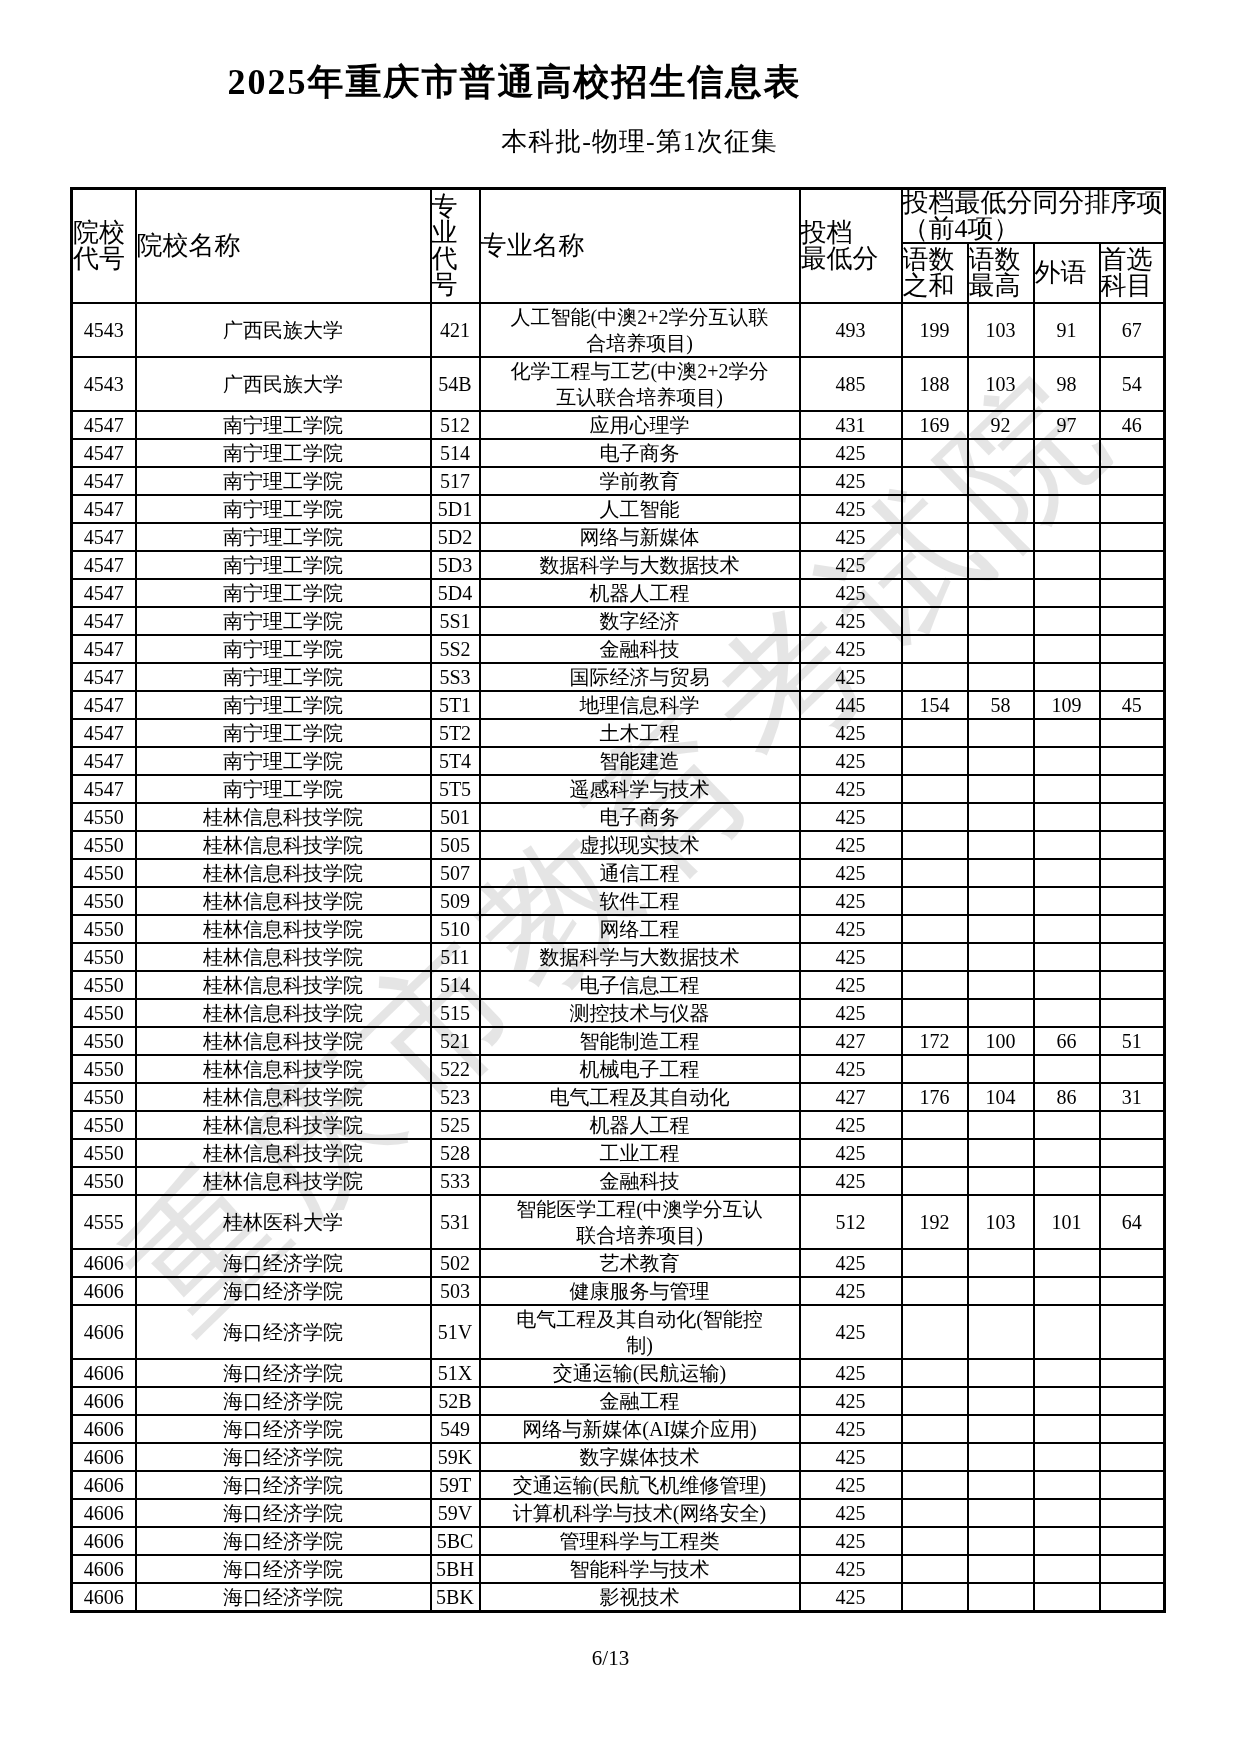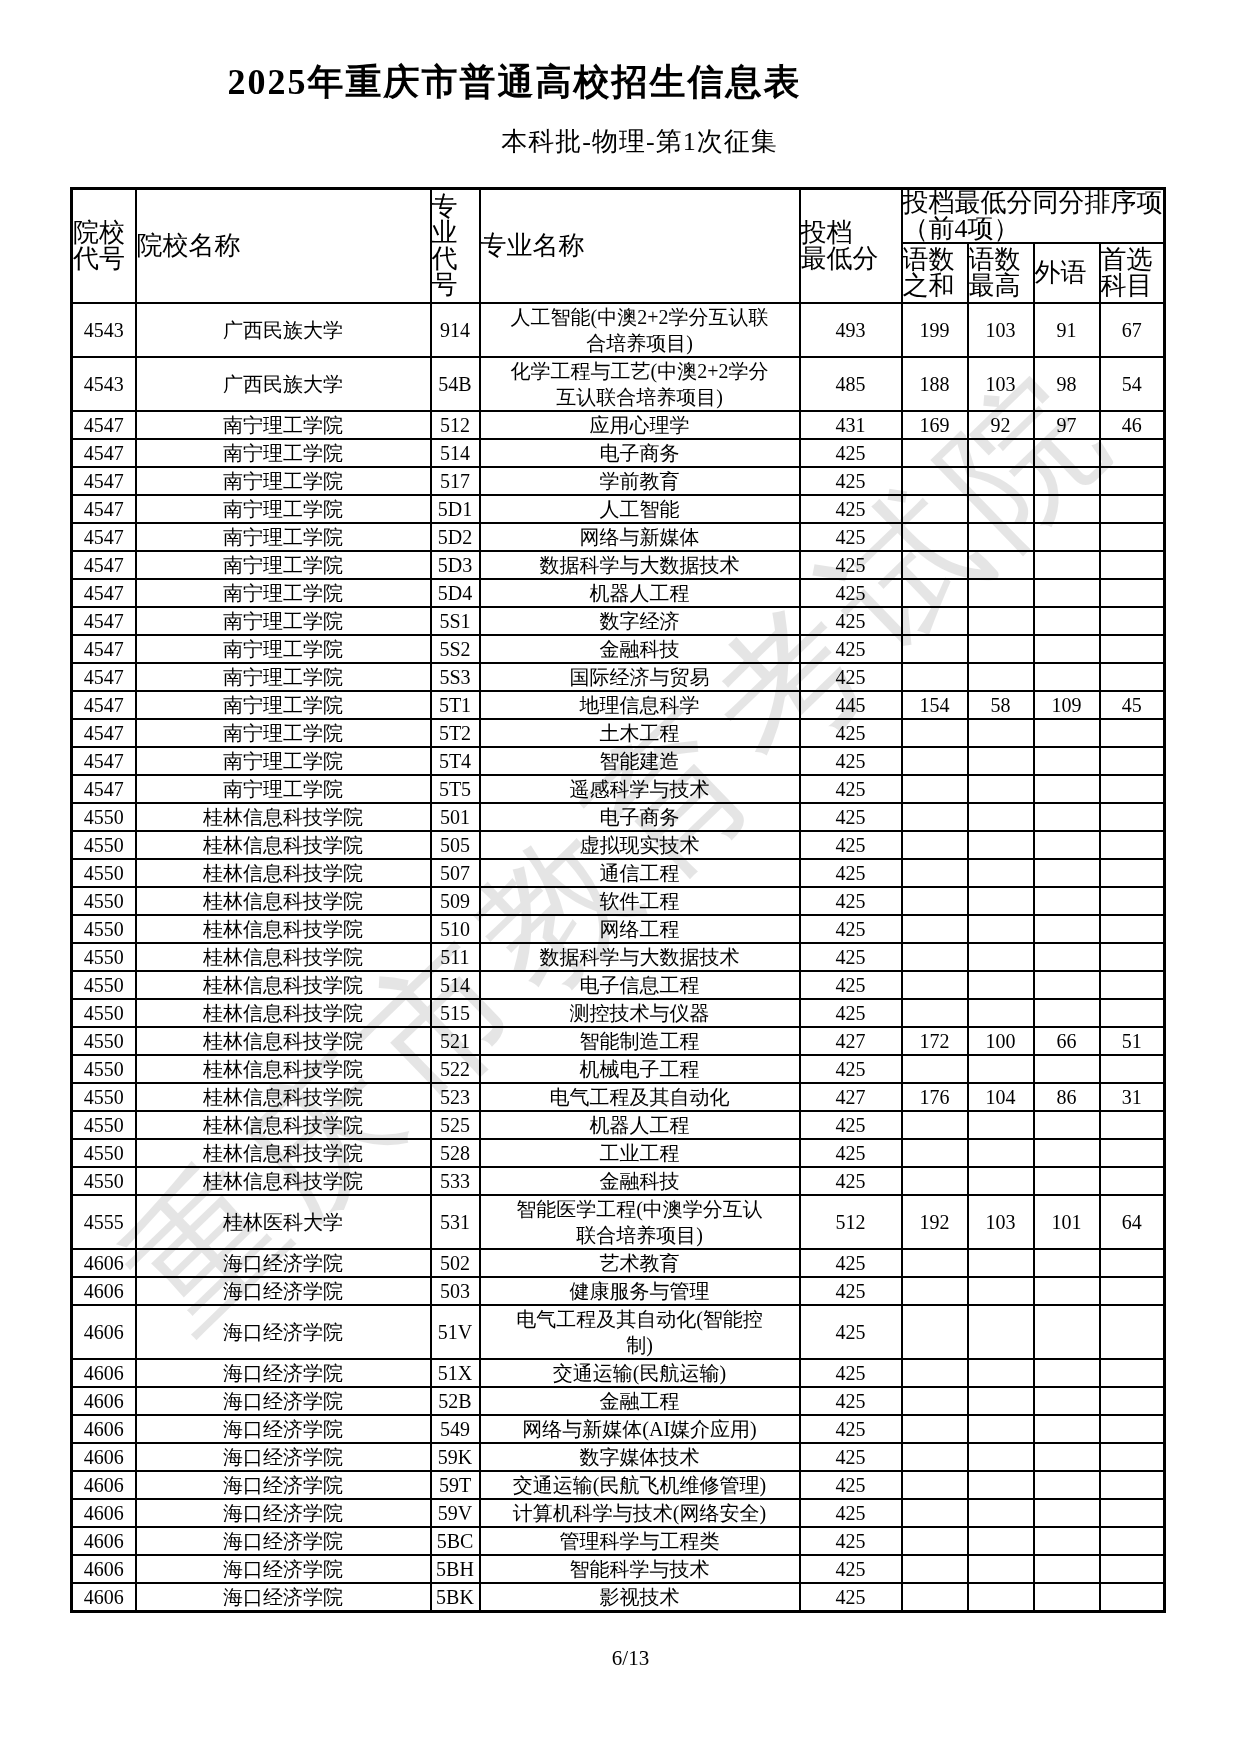--- a/index.html
+++ b/index.html
@@ -88,21 +88,21 @@
     font-size: 148px;
     letter-spacing: 14px;
     white-space: nowrap;
     color: rgba(0, 0, 0, 0.10);
     pointer-events: none;
     z-index: 5;
   }
   .page-number {
     position: absolute;
     top: 1646px;
-    left: 84px;
+    left: 64px;
     width: 1093px;
     text-align: center;
     font-size: 21px;
   }
 </style>
 </head>
 <body>
 
 <div class="page-title">2025年重庆市普通高校招生信息表</div>
 <div class="page-subtitle">本科批-物理-第1次征集</div>
@@ -139,21 +139,21 @@
 最高</th>
       <th>外语</th>
       <th>首选
 科目</th>
     </tr>
   </thead>
   <tbody>
       <tr>
         <td class="c0">4543</td>
         <td class="c1">广西民族大学</td>
-        <td class="c2">914</td>
+        <td class="c2">421</td>
         <td class="c3">人工智能(中澳2+2学分互认联
 合培养项目)</td>
         <td class="c4">493</td>
         <td class="c5">199</td>
         <td class="c6">103</td>
         <td class="c7">91</td>
         <td class="c8">67</td>
       </tr>
       <tr>
         <td class="c0">4543</td>

